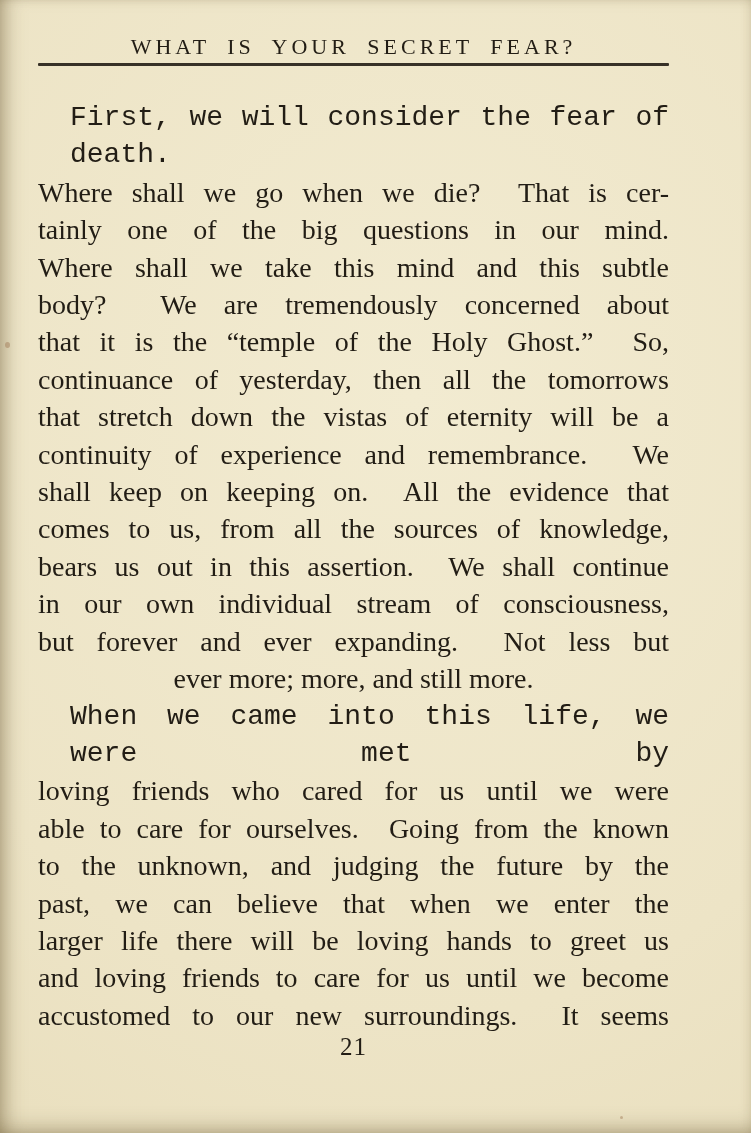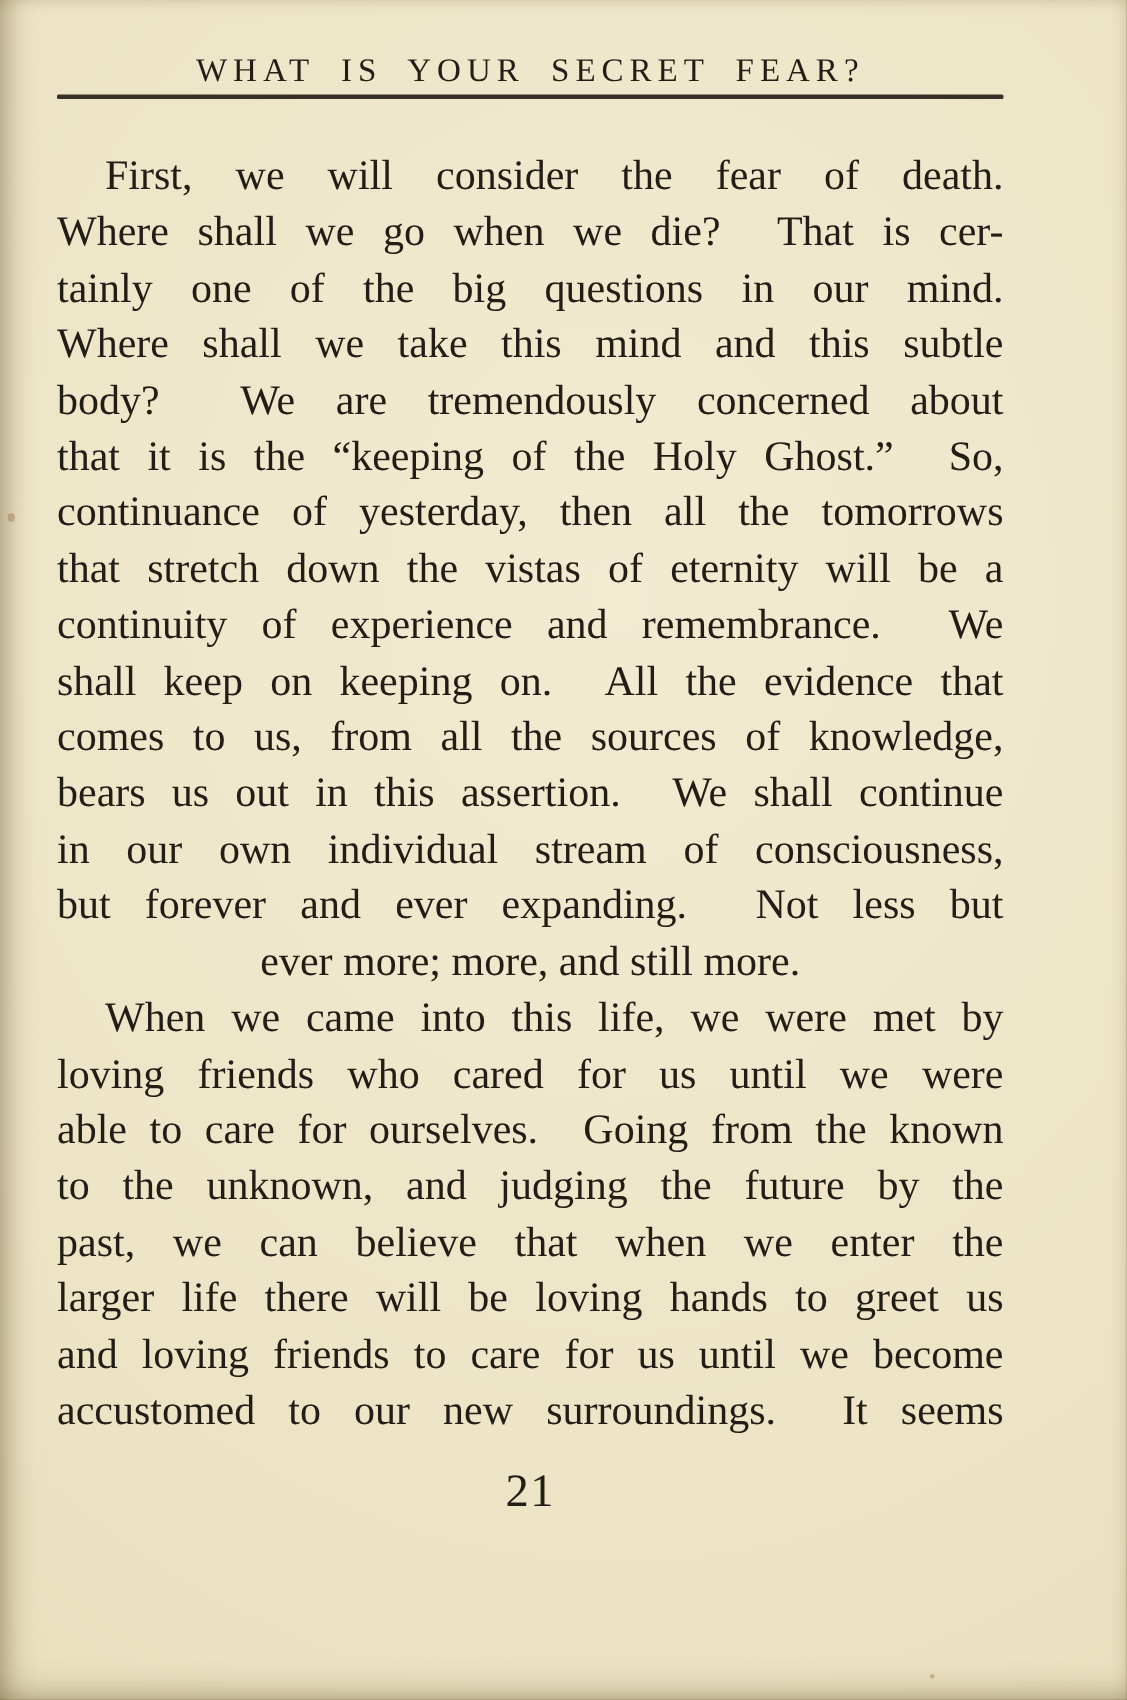--- a/index.html
+++ b/index.html
@@ -25,24 +25,24 @@
     font-size:22px; line-height:22px; letter-spacing:4px; word-spacing:8px;
     font-weight:normal;
   }
 
   .header-rule { margin-top:5px; height:3px; background:var(--ink); opacity:.9; border-radius:1px; }
 
   .body-text { margin-top:33px; font-size:28px; line-height:37.4px; }
 
   .line { white-space:pre-wrap;text-align:center; }
   .line.justify { text-align:justify; text-align-last:justify; text-justify:inter-word; }
-  .line.indent { padding-left:32px; }
+  .line.indent { padding-left:32px;font-family:Liberation Mono, monospace; }
   .seg.italic { }
 
-  .page-number { margin-top:22px; text-align:center; font-size:31px; line-height:25px; letter-spacing:1px; }
+  .page-number { text-align:center; font-size:25px; line-height:25px; letter-spacing:1px; }
 
   .speck { position:absolute; border-radius:50%; background:rgba(158,118,82,.45); }
   .speck.s1 { left:5px; top:342px; width:5px; height:6px; }
   .speck.s2 { left:620px; top:1116px; width:3px; height:3px; }
 </style>
 </head>
 <body>
 
 <div class="page">
   <div class="speck s1"></div>
@@ -53,21 +53,21 @@
 
     <div class="header-rule"></div>
 
     <div class="body-text">
         <div class="paragraph">
           <div class="line justify indent"><span class="seg">First, we will consider the fear of death.</span></div>
           <div class="line justify"><span class="seg">Where shall we go when we die?  That is cer-</span></div>
           <div class="line justify"><span class="seg">tainly one of the big questions in our mind.</span></div>
           <div class="line justify"><span class="seg">Where shall we take this mind and this subtle</span></div>
           <div class="line justify"><span class="seg">body?  We are tremendously concerned about</span></div>
-          <div class="line justify"><span class="seg">that it is the “keeping of the Holy Ghost.”  So,</span></div>
+          <div class="line justify"><span class="seg">that it is the “temple of the Holy Ghost.”  So,</span></div>
           <div class="line justify"><span class="seg">continuance of yesterday, then all the tomorrows</span></div>
           <div class="line justify"><span class="seg">that stretch down the vistas of eternity will be a</span></div>
           <div class="line justify"><span class="seg">continuity of experience and remembrance.  </span><span class="seg italic">We</span></div>
           <div class="line justify"><span class="seg italic">shall keep on keeping on</span><span class="seg">.  All the evidence that</span></div>
           <div class="line justify"><span class="seg">comes to us, from all the sources of knowledge,</span></div>
           <div class="line justify"><span class="seg">bears us out in this assertion.  We shall continue</span></div>
           <div class="line justify"><span class="seg">in our own individual stream of consciousness,</span></div>
           <div class="line justify"><span class="seg">but forever and ever expanding.  Not less but</span></div>
           <div class="line"><span class="seg">ever more; more, and still more.</span></div>
         </div>

